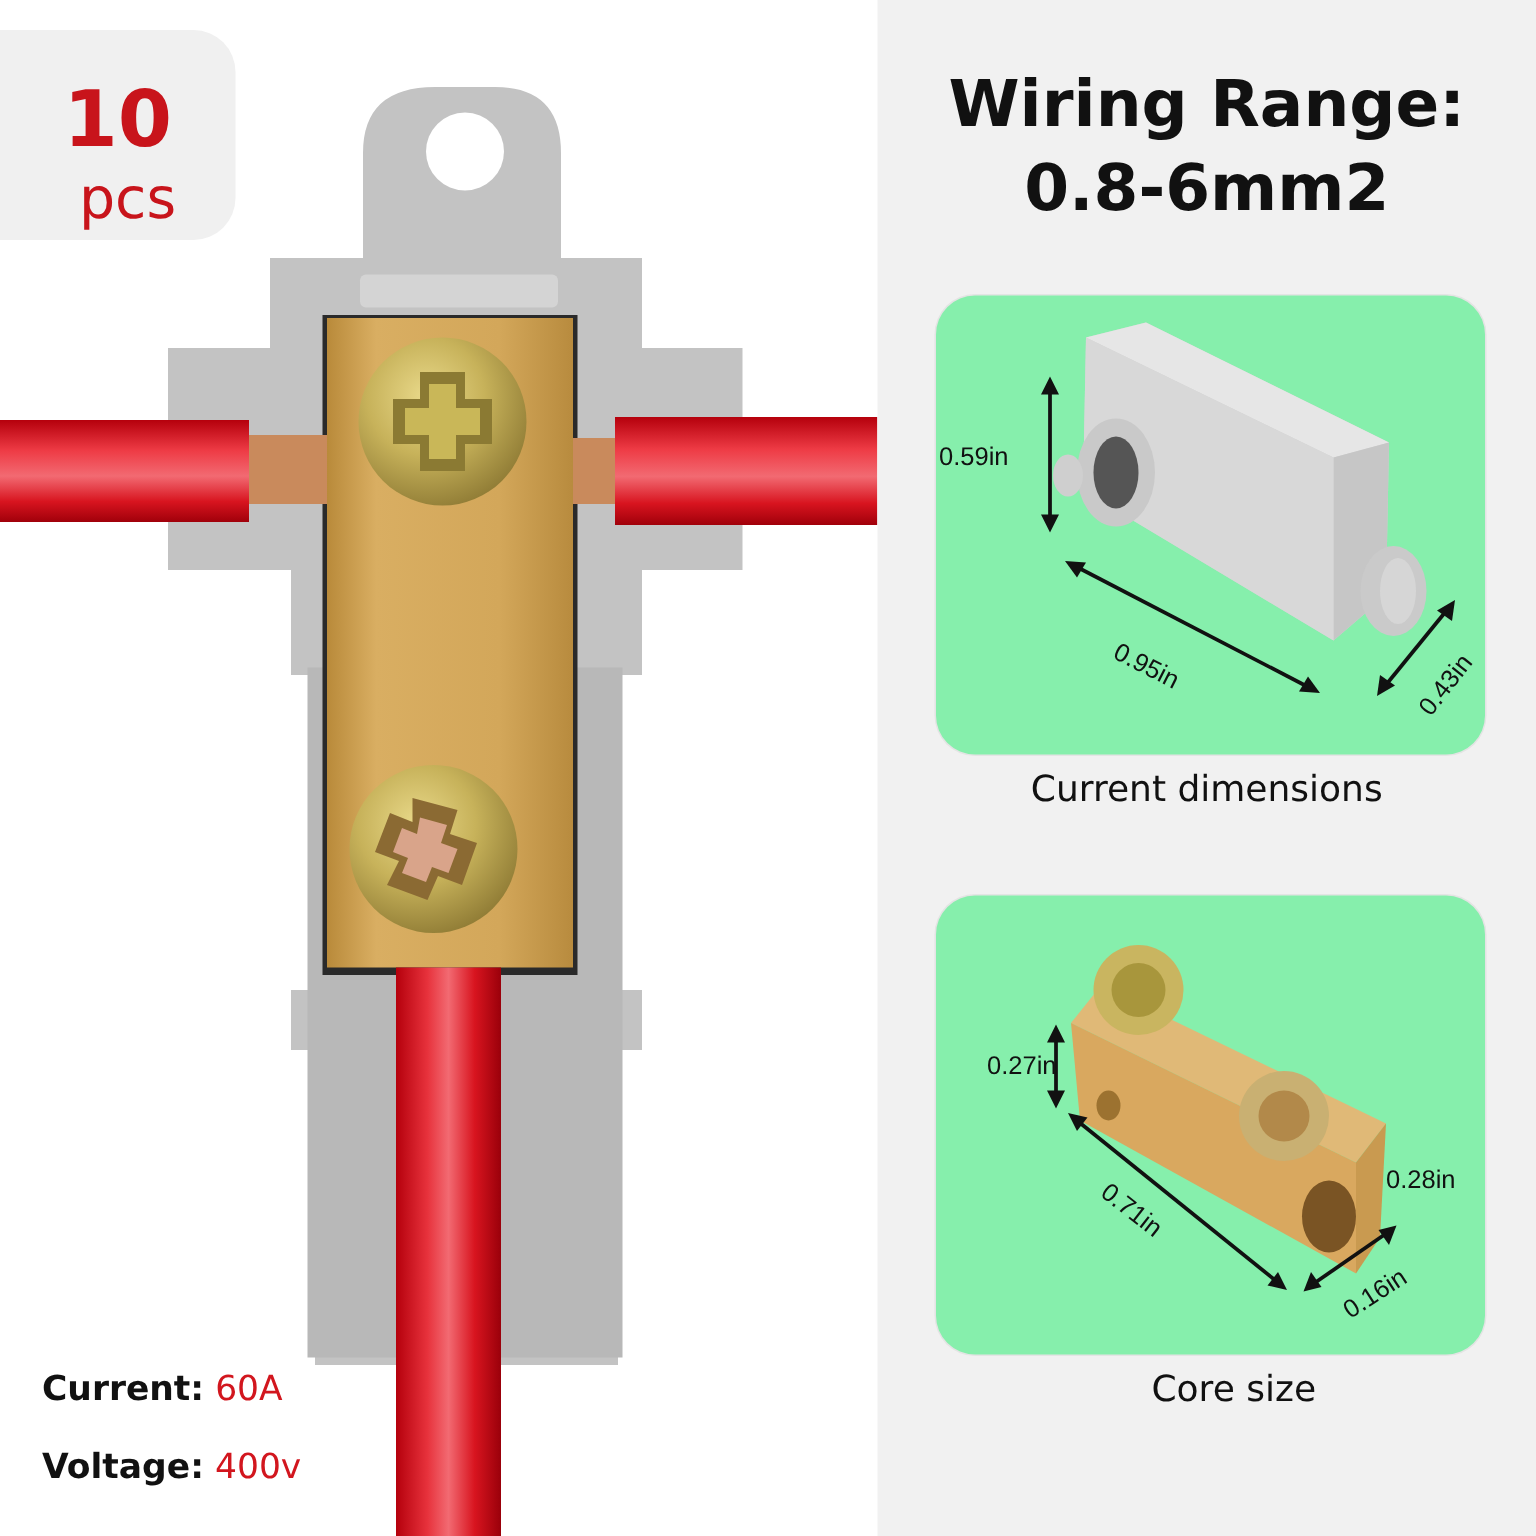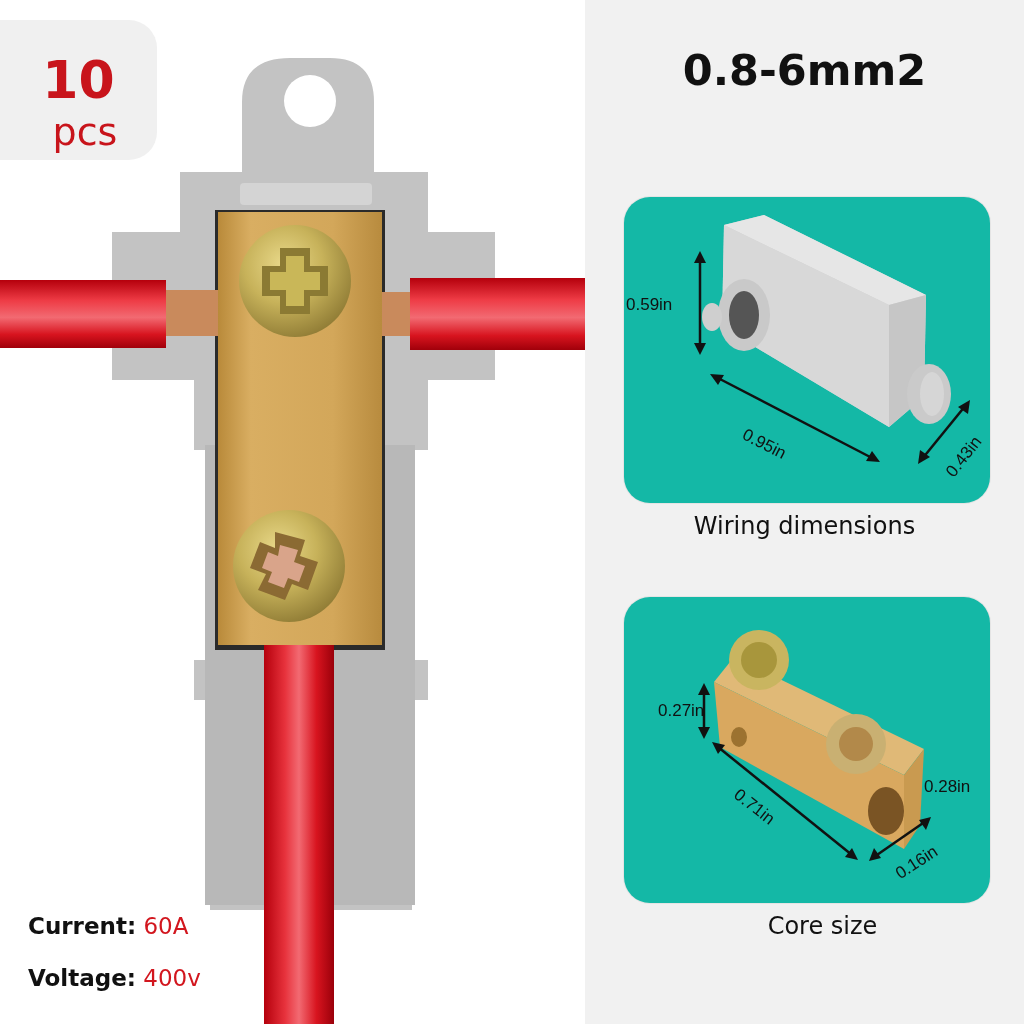--- a/index.html
+++ b/index.html
@@ -10,21 +10,21 @@
   .badge{position:absolute;left:0;top:20px;width:157px;height:140px;background:#f0f0f0;border-radius:0 28px 28px 0;}
   .badge-num{position:absolute;left:0;width:157px;top:34px;text-align:center;color:#c8141b;font-weight:bold;font-size:52px;line-height:52px;}
   .badge-unit{position:absolute;left:0;width:170px;top:92px;text-align:center;color:#c8141b;font-weight:normal;font-size:38px;line-height:40px;}
 
   .specs{position:absolute;left:28px;top:900px;font-size:23px;line-height:52px;}
   .spec-label{font-weight:bold;color:#111;margin-top:36px;}
   .spec-val{color:#d2161e;}
 
   .title{position:absolute;left:585px;width:439px;top:42px;text-align:center;font-weight:bold;font-size:43px;line-height:56px;color:#111;}
 
-  .card{position:absolute;left:624px;width:366px;height:306px;background:#14b8a6;border-radius:26px;box-shadow:0 0 0 1px #e4e4e4;overflow:hidden;}
+  .card{position:absolute;left:624px;width:366px;height:306px;background:#86efac;border-radius:26px;box-shadow:0 0 0 1px #e4e4e4;overflow:hidden;}
   .card1{top:197px;}
   .card2{top:597px;}
   .caption{position:absolute;left:585px;width:439px;text-align:center;font-size:24px;color:#111;}
   .cap1{top:512px;}
   .cap2{top:912px;margin-left:18px;}
   .dim{position:absolute;font-family:"Liberation Sans",sans-serif;font-size:17px;color:#111;white-space:nowrap;}
 </style>
 </head>
 <body>
 
@@ -94,20 +94,21 @@
   </div>
   <div>
     <span class="spec-label">Voltage:</span>
     <span class="spec-val">400v</span>
   </div>
 </div>
 
 <div class="right"></div>
 
 <div class="title">
+  <div>Wiring Range:</div>
   <div>0.8-6mm2</div>
 </div>
 
 <div class="card card1">
   <svg width="366" height="306" viewBox="0 0 366 306">
 
     <path d="M100 28 L98 130 L265 230 L300 200 L302 98 L140 18 Z" fill="#d3d3d3"></path>
     <path d="M100 28 L140 18 L302 98 L265 108 Z" fill="#e6e6e6"></path>
     <path d="M265 108 L302 98 L300 200 L265 230 Z" fill="#c6c6c6"></path>
     <path d="M100 28 L265 108 L265 230 L98 130 Z" fill="#d8d8d8"></path>
@@ -126,21 +127,21 @@
       <polygon points="256,265 242,264 248,254" stroke="none"></polygon>
       <line x1="298" y1="262" x2="342" y2="208"></line>
       <polygon points="294,267 296,253 306,260" stroke="none"></polygon>
       <polygon points="346,203 344,217 334,210" stroke="none"></polygon>
     </g>
   </svg>
   <div class="dim" style="left:2px;top:98px;">0.59in</div>
   <div class="dim" style="left:124px;top:228px;transform:rotate(27deg);transform-origin:left top;">0.95in</div>
   <div class="dim" style="left:318px;top:272px;transform:rotate(-52deg);transform-origin:left top;">0.43in</div>
 </div>
-<div class="caption cap1">Wiring dimensions</div>
+<div class="caption cap1">Current dimensions</div>
 
 <div class="card card2">
   <svg width="366" height="306" viewBox="0 0 366 306">
     <path d="M90 85 L110 60 L300 152 L280 178 Z" fill="#e0b977"></path>
     <path d="M90 85 L280 178 L280 252 L96 150 Z" fill="#d9a85f"></path>
     <path d="M280 178 L300 152 L296 228 L280 252 Z" fill="#c99a50"></path>
     <ellipse cx="262" cy="214" rx="18" ry="24" fill="#7a5424"></ellipse>
     <ellipse cx="115" cy="140" rx="8" ry="10" fill="#9c7230"></ellipse>
     <circle cx="135" cy="63" r="30" fill="#c9b560"></circle>
     <circle cx="135" cy="63" r="18" fill="#a8963c"></circle>

